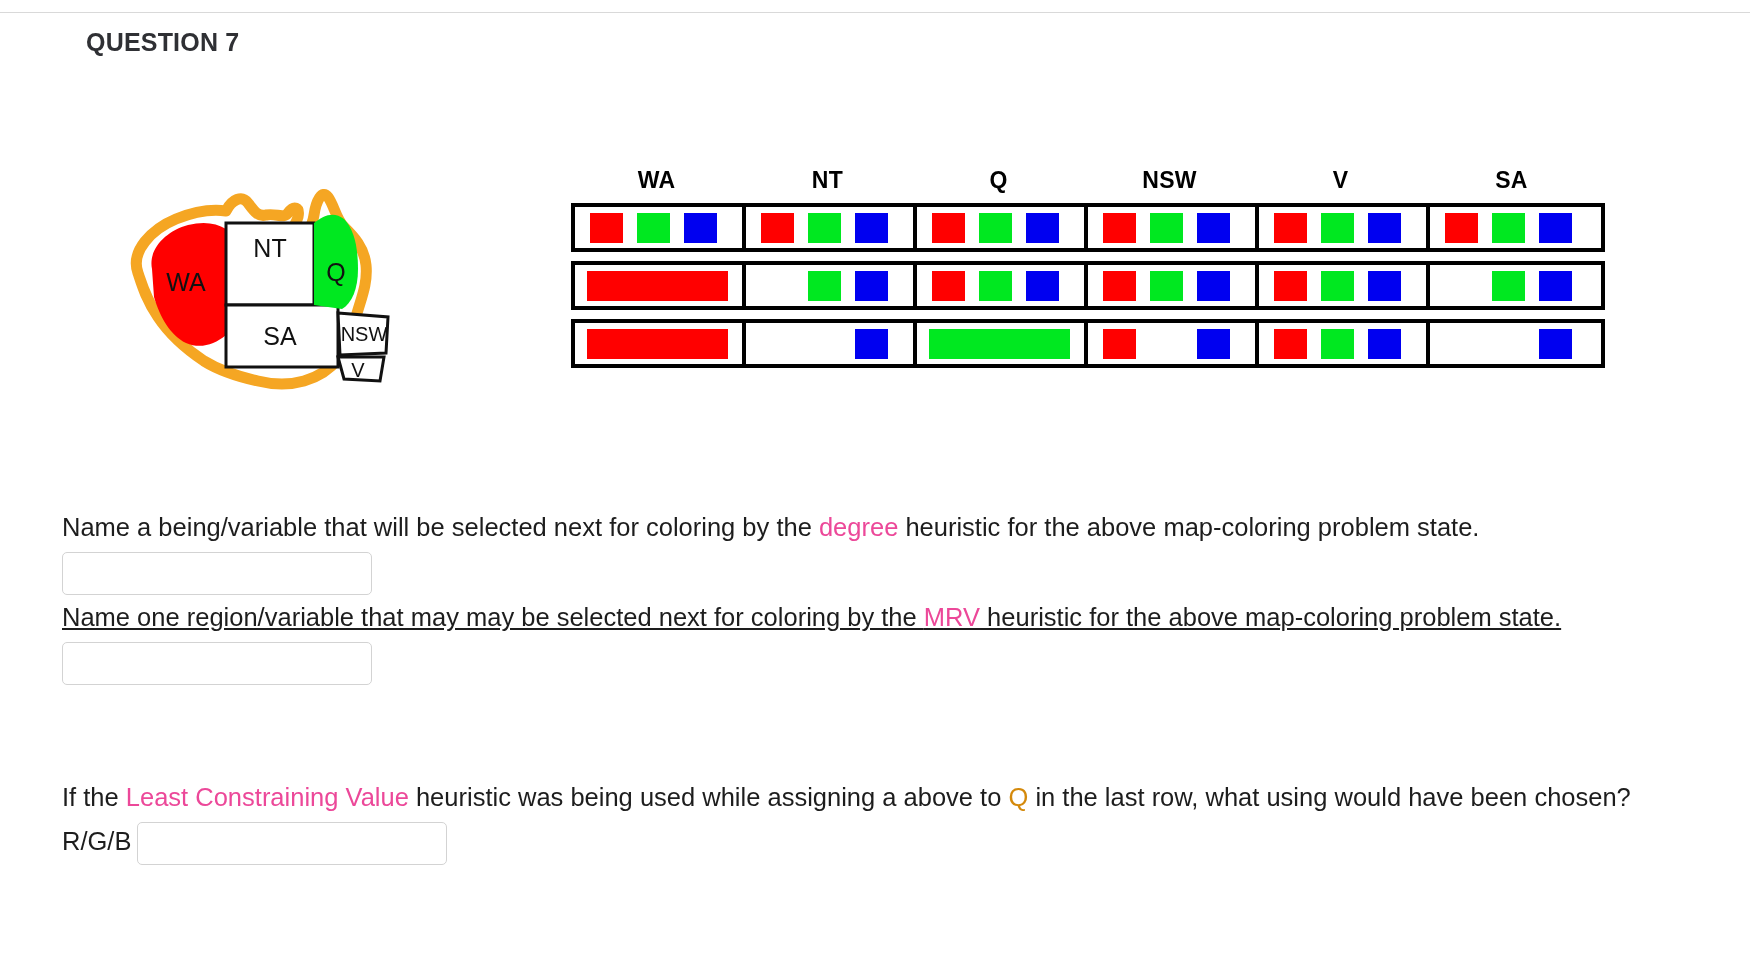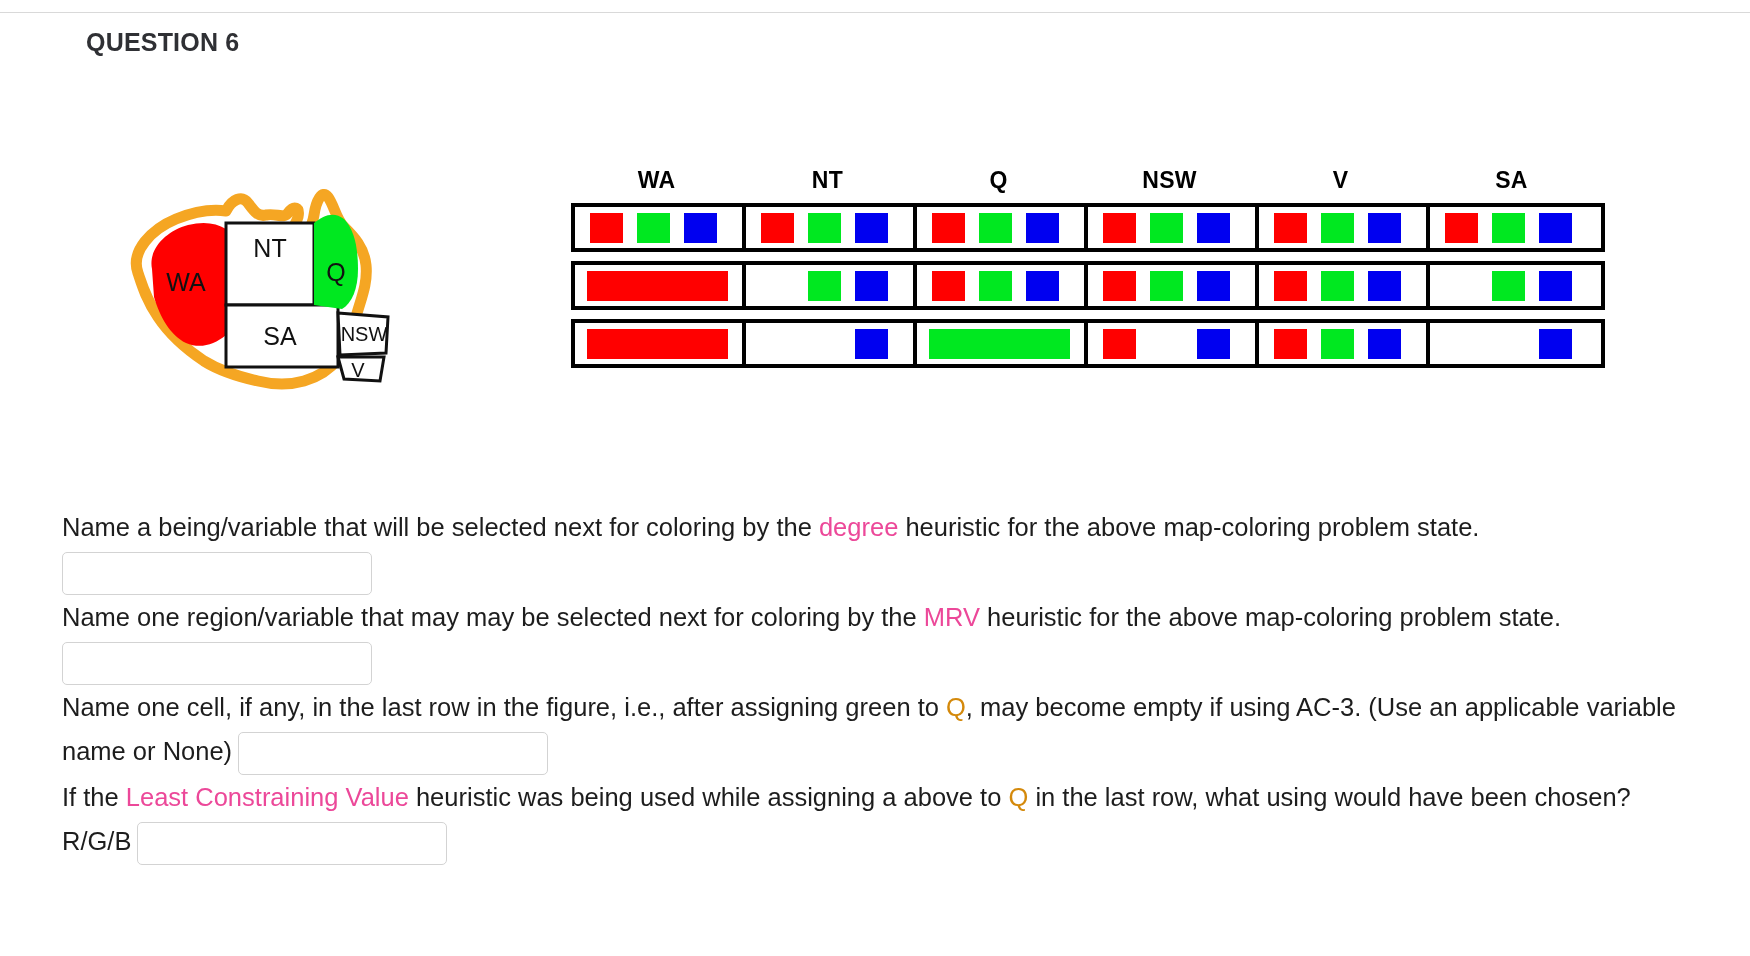--- a/index.html
+++ b/index.html
@@ -80,36 +80,36 @@
   }
   .blank.w1 { width: 310px; }
   .blank.w2 { width: 310px; }
   .blank.w3 { width: 310px; }
   .blank.w4 { width: 310px; }
   .blank.w5 { width: 310px; }
   .blk-row { display:block; height: 50px; }
   .sp { display:inline-block; width: 6px; }
 
   .q1 { position:absolute; left:62px; top:505px; width:1640px; }
-  .q2 { position:absolute; left:62px; top:595px; width:1640px; }
+  .q2 { position:absolute; left:62px; top:595px; width:1640px;text-decoration:underline; }
   .q3 { position:absolute; left:62px; top:685px; width:1640px; }
   .q4 { position:absolute; left:62px; top:775px; width:1640px; }
   .q5 { position:absolute; left:62px; top:868px; width:1640px; }
   .qtext {
     font-size: 25.5px; line-height: 44px; color:#1d1d1d;
   }
 </style>
 </head>
 <body>
 
 <div id="page">
 
   <div class="top-rule"></div>
 
-  <div class="q-title">QUESTION 6</div>
+  <div class="q-title">QUESTION 7</div>
 
   <div class="map-wrap">
     <svg width="290" height="225" viewBox="0 0 290 225" xmlns="http://www.w3.org/2000/svg">
 
       <path d="M 30 88 C 22 66, 44 44, 68 34 C 88 26, 104 24, 118 26
                C 124 14, 134 10, 140 18 C 146 26, 150 32, 158 30
                C 168 28, 176 34, 180 28 C 186 20, 192 22, 190 32
                C 188 40, 182 44, 188 48 C 196 52, 204 44, 206 30
                C 208 16, 214 4, 220 12 C 226 20, 228 34, 236 42
                C 246 52, 256 62, 258 80 C 260 100, 252 116, 248 132
@@ -247,22 +247,19 @@
     <span>Name a being/variable that will be selected next for coloring by the </span><span class="kw-purple">degree</span><span> heuristic for the above map-coloring problem state.</span>
     <div class="blk-row">
       <input class="blank w1" type="text" value="" style="">
     </div>
   </div>
 
   <div class="q2 qtext">
     <span>Name one region/variable that may may be selected next for coloring by the </span><span class="kw-purple">MRV</span><span> heuristic for the above map-coloring problem state.</span><span class="sp"></span><input class="blank w2" type="text" value="" style="">
   </div>
 
-  <div class="q3 qtext">
-    <span>Name one cell, if any, in the last row in the figure, i.e., after assigning green to </span><span class="kw-orange">Q</span><span>, may become empty if using AC-3. (Use an applicable variable name or None)</span><span class="sp"></span><input class="blank w3" type="text" value="" style="">
-  </div>
 
   <div class="q4 qtext">
     <span>If the </span><span class="kw-purple">Least Constraining Value</span><span> heuristic was being used while assigning a above to </span><span class="kw-orange">Q</span><span> in the last row, what using would have been chosen? R/G/B</span><span class="sp"></span><input class="blank w4" type="text" value="" style="">
   </div>
 
 
 </div>
 
 </body></html>

